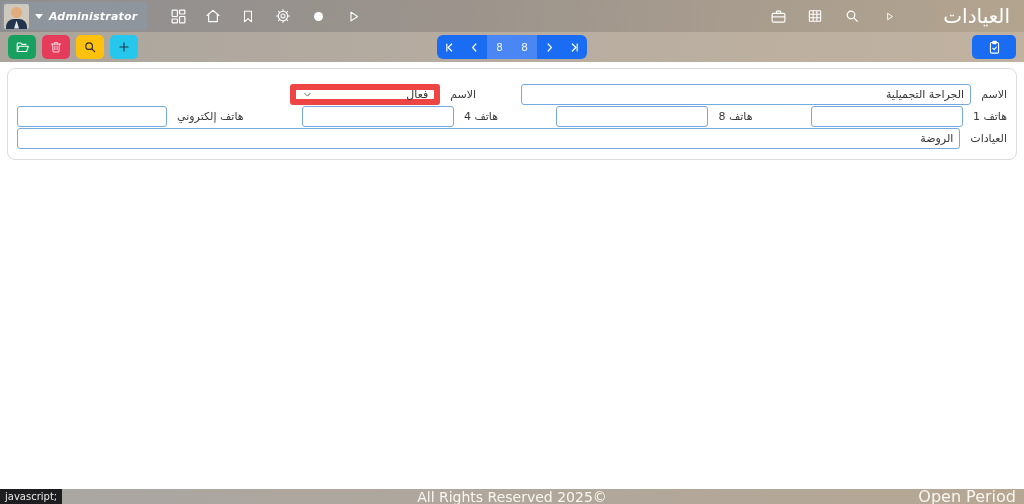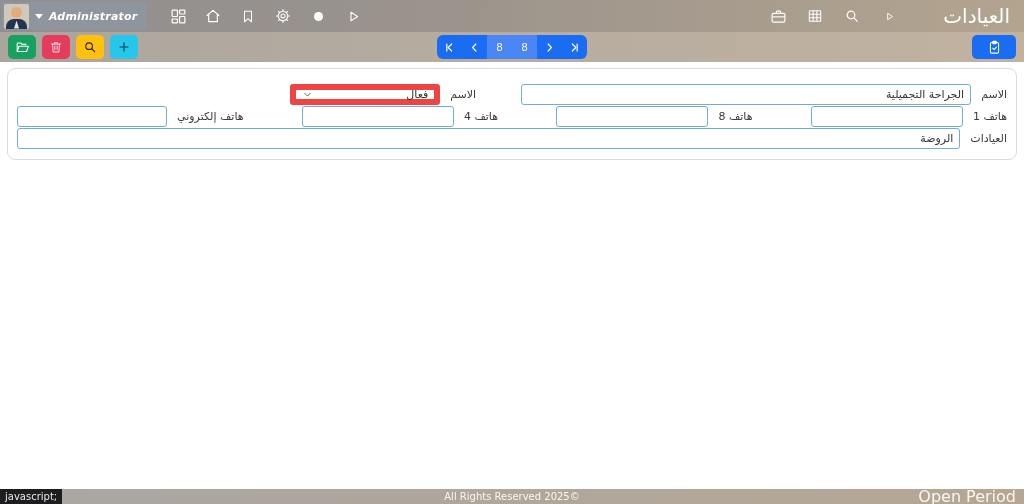--- a/index.html
+++ b/index.html
@@ -90,21 +90,21 @@
   .select-box .sel-val { font-size:11px; color:#333; }
   .row-address { display:flex; align-items:center; }
   .row-address .txt { flex:1 1 auto; }
 
   
   .statusbar {
     height:15px; flex:0 0 15px; position:relative;
     background:linear-gradient(90deg,#a9a6a3 0%,#b0a79b 55%,#b6a794 100%);
     display:flex; align-items:center; justify-content:center;
   }
-  .status-center { color:#faf7f0; font-size:10px; }
+  .status-center { color:#faf7f0; font-size:14px; }
   .status-right { position:absolute; right:8px; color:#faf7f0; font-size:16px; }
   .js-tooltip {
     position:absolute; left:0; top:0; height:15px; background:#1d1d1f;
     color:#e8e8e8; font-size:10px; display:flex; align-items:center; padding:0 5px;
   }
 </style>
 </head>
 <body>
 
 <div class="app">

